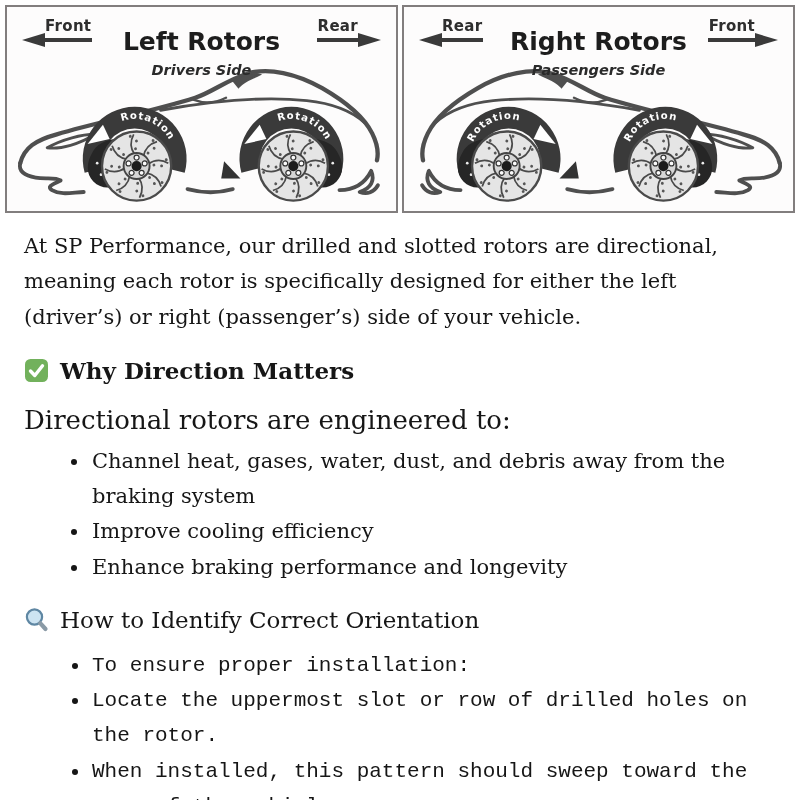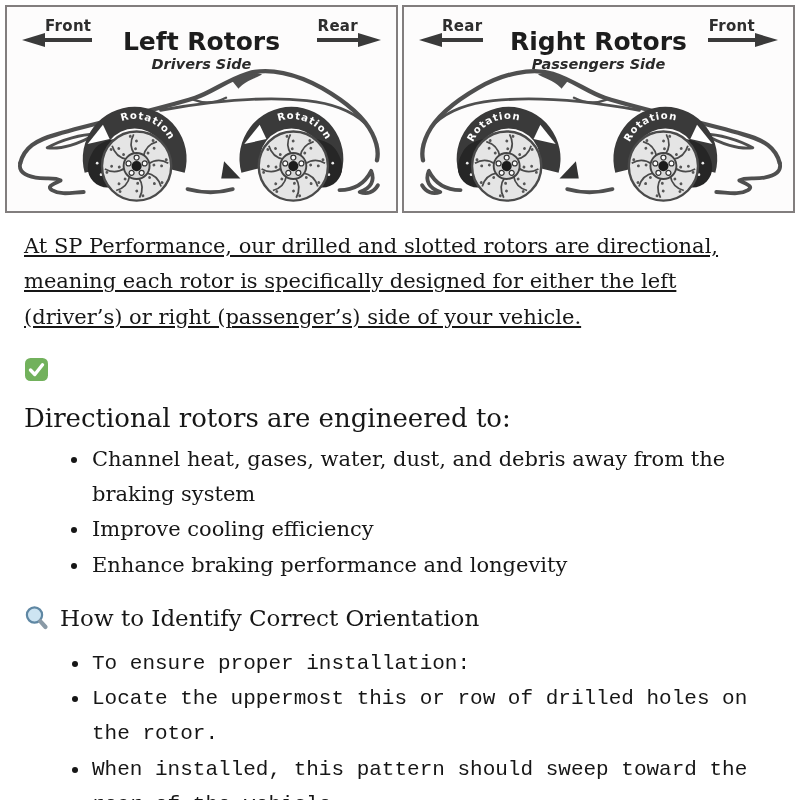--- a/index.html
+++ b/index.html
@@ -29,26 +29,26 @@
     border-right:23px solid #3a3a3a;
   }
   .dirlabel.arr-right .head {
     position:absolute; right:-23px; bottom:-5px; width:0; height:0;
     border-top:7px solid transparent; border-bottom:7px solid transparent;
     border-left:23px solid #3a3a3a;
   }
   .center-title { position:absolute; left:50%; top:22px; transform:translateX(-50%);
     text-align:center; font-family:"DejaVu Sans", sans-serif; white-space:nowrap; }
   .pt { font-size:25px; font-weight:bold; line-height:1; color:#1d1d1d; }
-  .ps { font-size:14.5px; font-weight:bold; font-style:italic; margin-top:2px; color:#2a2a2a; }
+  .ps { font-size:14.5px; font-weight:bold; font-style:italic; margin-top:8px; color:#2a2a2a; }
   .car-svg { display:block; width:100%; height:150px; }
 
   
   .content { padding:0 28px 0 24px; }
-  .intro { font-size:21px; line-height:1.68; margin:16px 0 0;text-decoration:underline; }
+  .intro { font-size:21px; line-height:1.68; margin:16px 0 0; }
   .sec-h { display:flex; align-items:center; gap:11px; margin:22px 0 0;
     font-size:23px; }
   .sec-h.bold { font-weight:bold; }
   .sec-h .icn { width:25px; height:25px; flex:0 0 auto; }
   .lead { font-size:26px; margin:21px 0 0; }
   ul { margin:9px 0 0; padding:0 0 0 66px; }
   ul.second { margin-top:15px;font-family:Liberation Mono, monospace; }
   li { font-size:21px; line-height:1.68; padding-left:2px; }
 </style>
 </head>
@@ -191,37 +191,38 @@
 
 <div class="content">
 
   <p class="intro">At SP Performance, our drilled and slotted rotors are directional, meaning each rotor is specifically designed for either the left (driver’s) or right (passenger’s) side of your vehicle.</p>
 
   <div class="sec-h bold">
     <svg class="icn" viewBox="0 0 25 25">
       <rect x="1" y="1" width="23" height="23" rx="5.5" fill="#72b15c"></rect>
       <path d="M6.5 13 L10.8 17.5 L18.5 7.8" stroke="#ffffff" stroke-width="3.4" fill="none" stroke-linecap="round" stroke-linejoin="round"></path>
     </svg>
+    <span>Why Direction Matters</span>
   </div>
 
   <p class="lead">Directional rotors are engineered to:</p>
 
   <ul>
     <li>Channel heat, gases, water, dust, and debris away from the braking system</li>
     <li>Improve cooling efficiency</li>
     <li>Enhance braking performance and longevity</li>
   </ul>
 
   <div class="sec-h">
     <svg class="icn" viewBox="0 0 25 25">
       <circle cx="10.5" cy="10" r="7.6" fill="#cde4f2" stroke="#5f87a3" stroke-width="2.2"></circle>
       <line x1="16.2" y1="16.2" x2="21.5" y2="22" stroke="#8a9aa6" stroke-width="4.2" stroke-linecap="round"></line>
     </svg>
     <span>How to Identify Correct Orientation</span>
   </div>
 
   <ul class="second">
     <li>To ensure proper installation:</li>
-    <li>Locate the uppermost this or row of drilled holes on the rotor.</li>
+    <li>Locate the uppermost slot or row of drilled holes on the rotor.</li>
     <li>When installed, this pattern should sweep toward the rear of the vehicle.</li>
   </ul>
 
 </div>
 
 </body></html>

